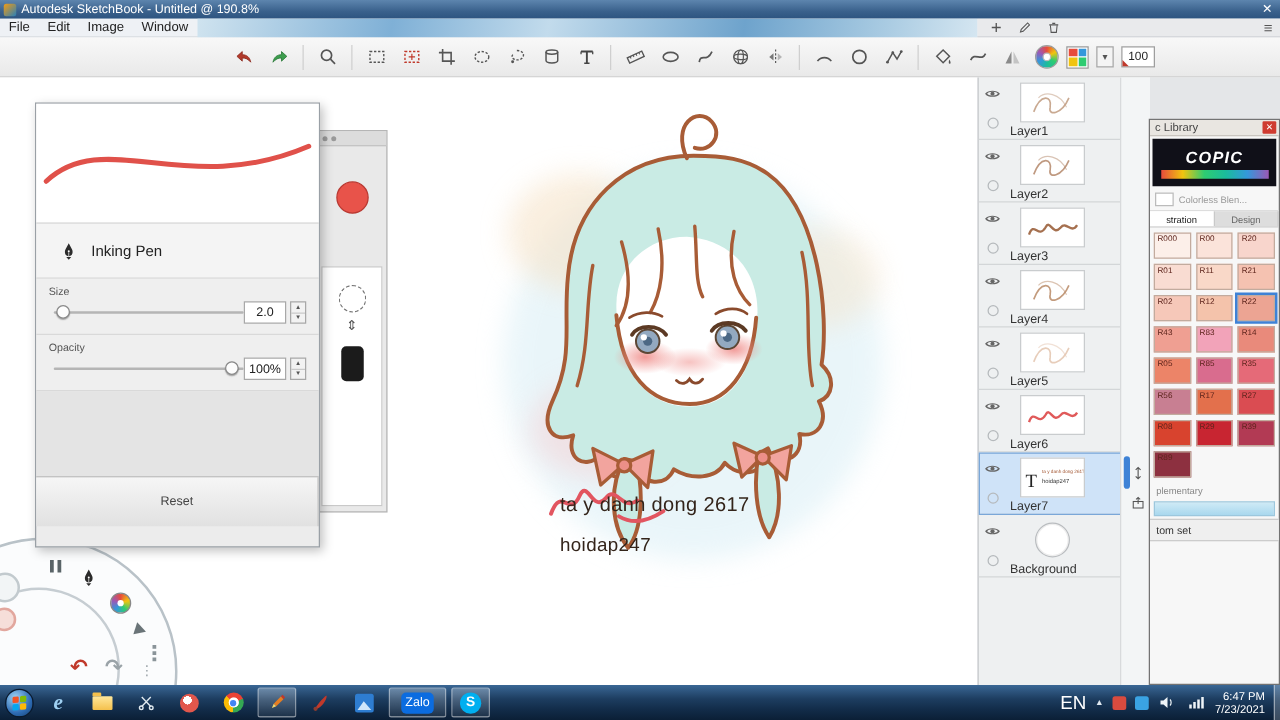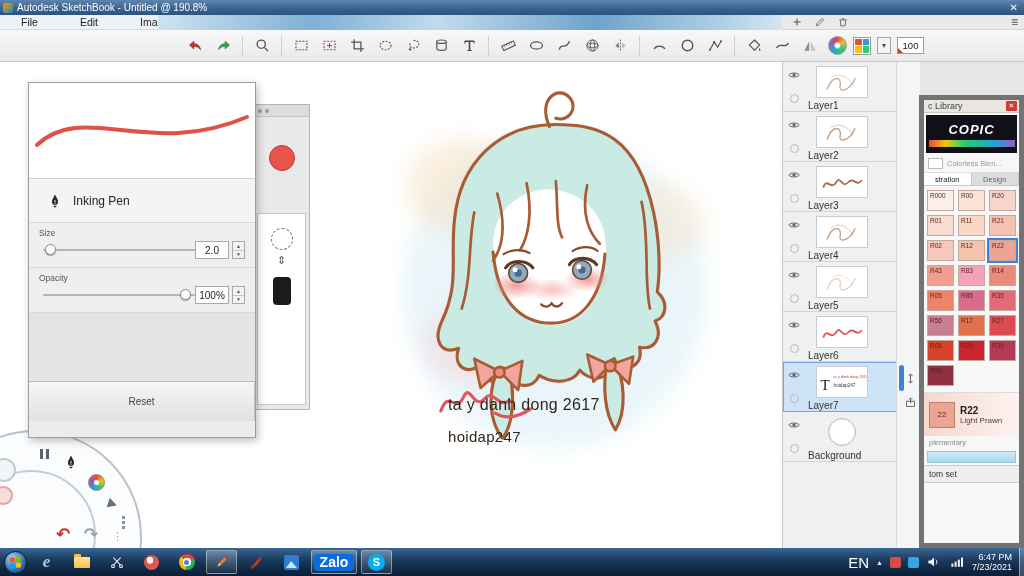--- a/index.html
+++ b/index.html
@@ -8,21 +8,21 @@
     font-family:"Liberation Sans","DejaVu Sans",sans-serif;-webkit-font-smoothing:antialiased}
   
   .titlebar{position:absolute;left:0;top:0;width:1024px;height:15px;
     background:linear-gradient(#5d85ae,#3a618c 60%,#2d5480);display:flex;align-items:center;color:#fff;font-size:10px}
   .app-ico{width:10px;height:10px;margin:0 4px 0 3px;border-radius:2px;
     background:linear-gradient(135deg,#f39c12,#2980b9)}
   .title-close{margin-left:auto;margin-right:6px;font-size:10px;color:#fff;cursor:default}
   
   .menubar{position:absolute;left:0;top:15px;width:1024px;height:15px;background:#eef1f5;border-bottom:1px solid #d7dbe0;
     display:flex;align-items:center;font-size:10.5px;color:#222}
-  .menu-item{padding:0 21px;height:100%;display:flex;align-items:center}
+  .menu-item{padding:0 7px;height:100%;display:flex;align-items:center}
   .skyband{position:absolute;left:158px;top:15px;width:624px;height:15px;
     background:linear-gradient(100deg,#cfe3ef,#7fb0d6 25%,#c2dbec 45%,#6ea3cc 70%,#a9cbe2 88%,#d5e6f1)}
   .panel-top-strip{position:absolute;left:782px;top:15px;width:242px;height:15px;background:#e9eaec;border-bottom:1px solid #cfd2d6;
     display:flex;align-items:center;gap:9px;padding-left:8px;font-size:11px;color:#555}
   .panel-top-strip .mini-ic{width:14px;height:14px;display:flex;align-items:center;justify-content:center}
   .strip-menu{margin-left:auto;margin-right:6px;font-size:12px}
   
   .toolbar{position:absolute;left:0;top:30px;width:1024px;height:32px;
     background:linear-gradient(#f8f8f8,#e9e9e9);border-bottom:1px solid #c9c9c9;
     display:flex;align-items:center;padding-left:183px;padding-right:100px;gap:4px}
@@ -102,21 +102,21 @@
   .layer-eye{position:absolute;left:4px;top:6px;width:15px;height:12px}
   .layer-lock{position:absolute;left:7px;top:32px;width:9px;height:9px;border:1px solid #b5b9bc;border-radius:50%}
   .layer-thumb{position:absolute;left:33px;top:4px;width:52px;height:32px;background:#fff;border:1px solid #c9ccce;overflow:hidden}
   .layer-thumb.round{background:transparent;border:none;display:flex;align-items:center;justify-content:center}
   .bg-circle{width:28px;height:28px;border-radius:50%;background:#fff;border:1px solid #b9bcbf;box-shadow:0 0 0 1px #eee inset}
   .layer-label{position:absolute;left:25px;top:38px;font-size:10px;color:#333}
   .layers-gutter{position:absolute;right:0;top:0;width:24px;height:100%;background:#f3f5f6;border-left:1px solid #d8dadc}
   .scroll-thumb{position:absolute;left:2px;top:303px;width:5px;height:26px;background:#3e82d6;border-radius:3px}
   .gutter-btn{position:absolute;left:7px;width:15px;height:15px;color:#555}
   
-  .copic{position:absolute;left:919px;top:95px;width:105px;height:453px;background:#f7f7f7;border:5px solid #737373;font-size:8px;color:#333;z-index:4}
+  .copic{position:absolute;left:919px;top:95px;width:105px;height:453px;background:#f7f7f7;border:1px solid #737373;font-size:8px;color:#333;z-index:4}
   .copic-head{height:13px;background:#e9e6e1;border-bottom:1px solid #c9c5bf;display:flex;align-items:center;padding:0 2px 0 4px;font-size:9px;color:#444}
   .copic-close{margin-left:auto;width:11px;height:10px;background:#cf3b30;color:#fff;font-size:7px;display:flex;align-items:center;justify-content:center;border-radius:1px}
   .copic-logo{margin:2px;height:38px;background:#101018;display:flex;flex-direction:column;align-items:center;justify-content:center;gap:3px}
   .copic-brand{color:#fff;font-size:13px;font-weight:bold;font-style:italic;letter-spacing:1px}
   .copic-rainbow{width:86px;height:7px;background:linear-gradient(90deg,#e74c3c,#f1c40f,#2ecc71,#1abc9c,#3498db,#9b59b6)}
   .colorless-row{display:flex;align-items:center;gap:4px;padding:3px 4px;border-bottom:1px solid #ddd}
   .colorless-sw{width:15px;height:11px;background:#fff;border:1px solid #bbb}
   .colorless-label{color:#999;font-size:7.5px}
   .copic-tabs{display:flex;height:13px;border-bottom:1px solid #c9c9c9;font-size:7.5px}
   .copic-tab{flex:1;display:flex;align-items:center;justify-content:center;background:#ddd;color:#666;border-right:1px solid #c9c9c9}
@@ -141,21 +141,21 @@
   .flag i{border-radius:1px}
   .tb-app{width:31px;height:24px;display:flex;align-items:center;justify-content:center;border-radius:2px;position:relative}
   .tb-app.active{border:1px solid rgba(255,255,255,.4);background:linear-gradient(rgba(255,255,255,.28),rgba(255,255,255,.07))}
   .tb-app.wide{width:46px}
   .folder-ic{width:16px;height:11px;background:linear-gradient(#ffe79a,#f4c04c);border-radius:1px;position:relative}
   .folder-ic::before{content:"";position:absolute;left:0;top:-3px;width:7px;height:3px;background:#f4c04c;border-radius:1px 1px 0 0}
   .chrome-ic{width:16px;height:16px;border-radius:50%;background:conic-gradient(from -50deg,#ea4335 0 33%,#34a853 0 66%,#fbbc05 0 100%);position:relative}
   .chrome-ic::after{content:"";position:absolute;inset:4px;border-radius:50%;background:#fff;box-shadow:0 0 0 2px #fff inset}
   .chrome-ic::before{content:"";position:absolute;inset:5.5px;border-radius:50%;background:#4285f4;z-index:1}
   .ie-e{font-family:"Liberation Serif","DejaVu Serif",serif;font-style:italic;font-size:17px;color:#9fd0f2;font-weight:bold}
-  .zalo-ic{width:40px;height:17px;background:#0b6ce0;border-radius:4px;color:#fff;font-size:14px;font-weight:bold;
+  .zalo-ic{width:26px;height:17px;background:#0b6ce0;border-radius:4px;color:#fff;font-size:10px;font-weight:normal;
     display:flex;align-items:center;justify-content:center}
   .skype-ic{width:17px;height:17px;border-radius:50%;background:#00aff0;color:#fff;font-size:11px;font-weight:bold;
     display:flex;align-items:center;justify-content:center}
   .photos-ic{width:15px;height:15px;background:#2e7dd1;border-radius:2px;position:relative;overflow:hidden}
   .photos-ic::after{content:"";position:absolute;left:2px;bottom:2px;border-left:5px solid transparent;border-right:6px solid transparent;border-bottom:7px solid #cfe6fa}
   .media-ic{width:15px;height:15px;border-radius:50%;background:radial-gradient(circle at 40% 35%,#fff 0 25%,#e2574c 26%)}
   .tray{position:absolute;right:6px;top:548px;height:28px;display:flex;align-items:center;gap:7px;color:#fff}
   .tray-lang{font-size:15px}
   .tray-caret{font-size:7px;color:#dfe8f0}
   .tray-sq{width:11px;height:11px;border-radius:2px}
@@ -722,27 +722,20 @@
         <span class="cswatch" style="background: rgb(200, 37, 49);">
           <span>R29</span>
         </span>
         <span class="cswatch" style="background: rgb(178, 58, 84);">
           <span>R39</span>
         </span>
         <span class="cswatch" style="background: rgb(141, 48, 64);">
           <span>R89</span>
         </span>
       </div>
-    <div class="copic-selected">
-      <span class="sel-sw">22</span>
-      <span>
-        <div class="sel-code">R22</div>
-        <div class="sel-name">Light Prawn</div>
-      </span>
-    </div>
     <div class="copic-compl">plementary</div>
     <div class="copic-bluebar"></div>
     <div class="copic-custom">tom set</div>
   </div>
 
   <div class="taskbar">
     <span class="start-orb">
       <span class="flag">
           <i style="background:#f35325"></i>
           <i style="background:#81bc06"></i>

